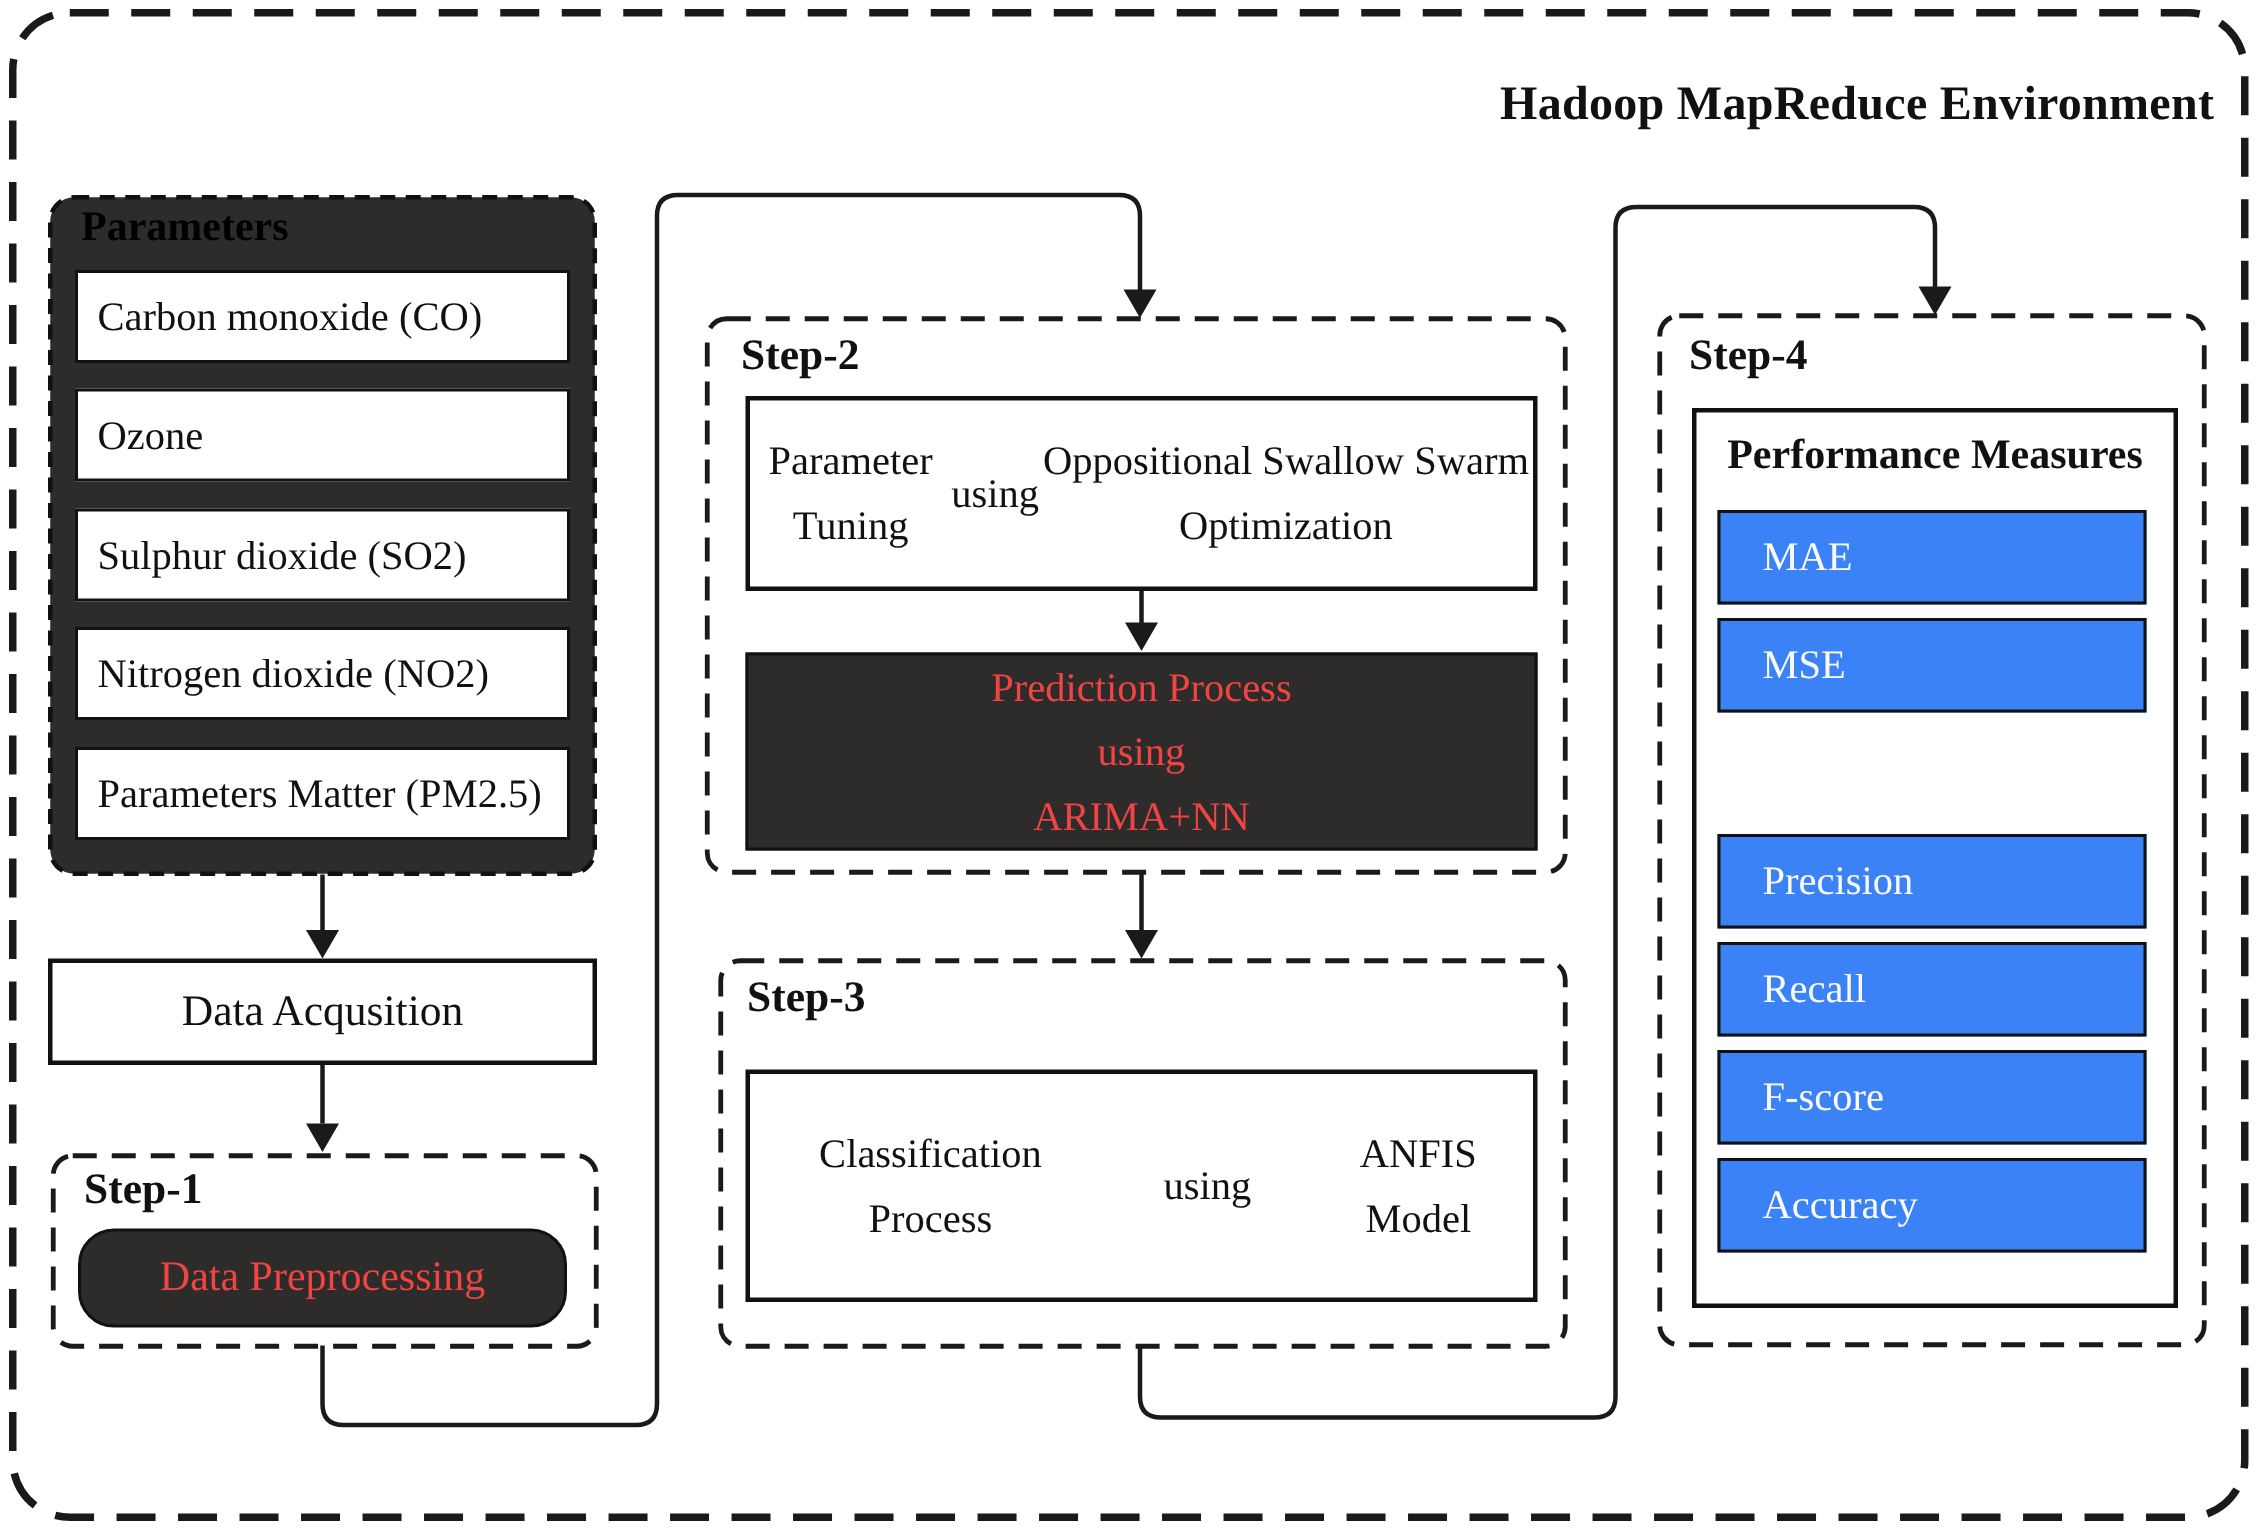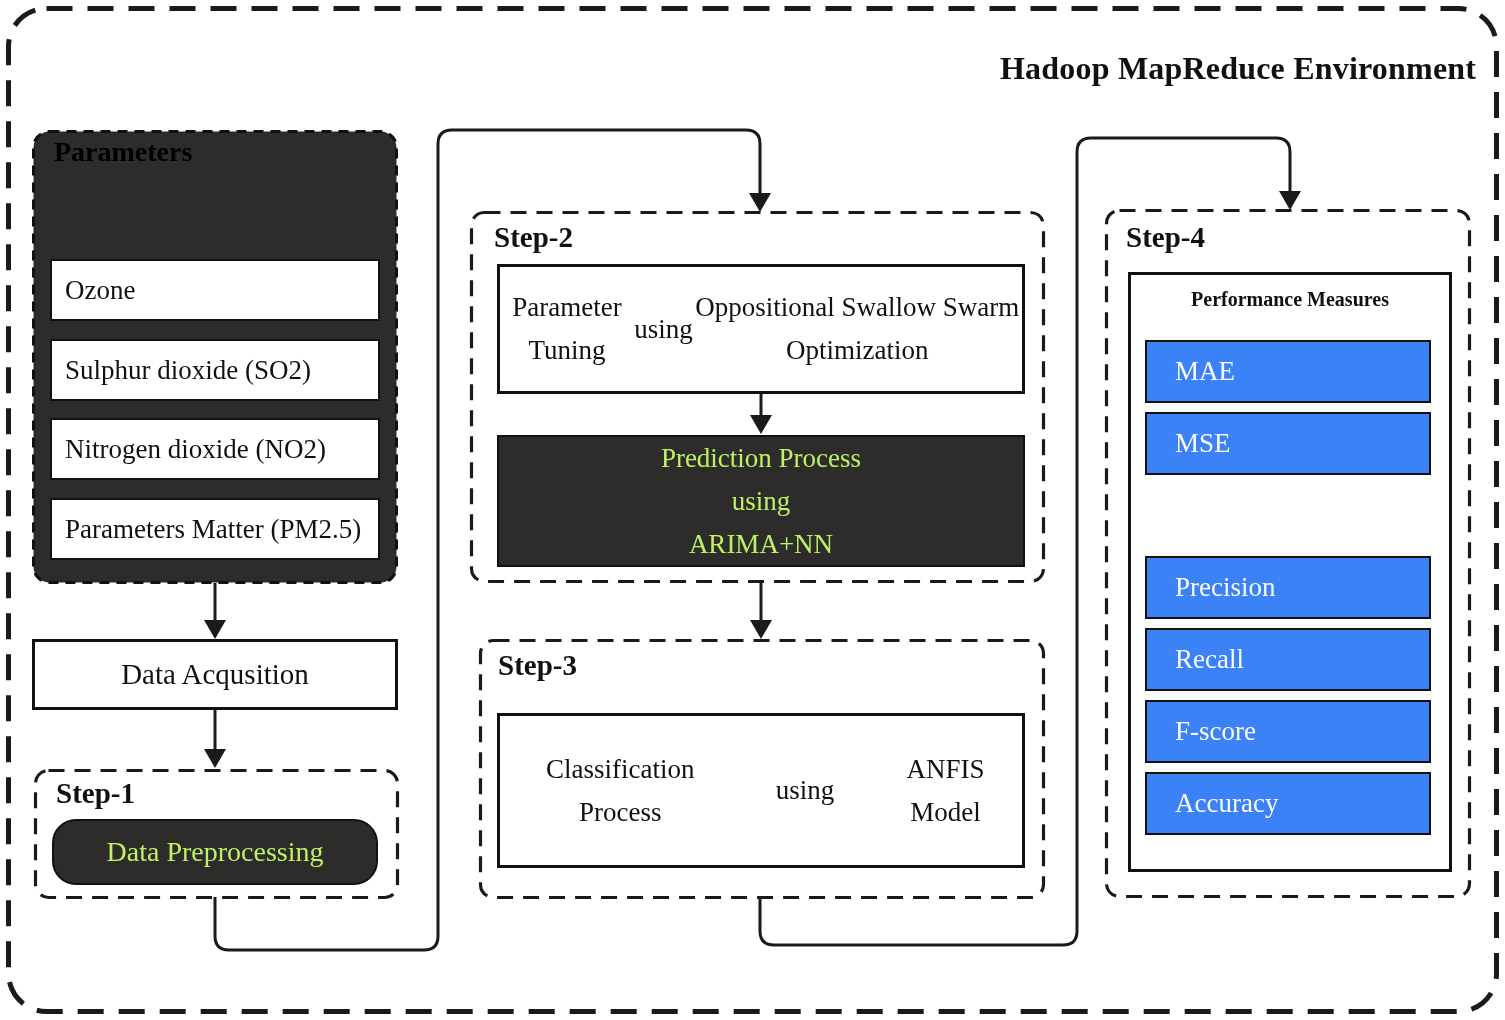--- a/index.html
+++ b/index.html
@@ -27,31 +27,31 @@
     padding-left:13px;box-sizing:border-box;
     font-size:27px;white-space:nowrap;
   }
   .solid-box{
     background:#ffffff;border:3px solid #111;box-sizing:border-box;
     display:flex;flex-direction:row;align-items:center;justify-content:center;
     text-align:center;font-size:27px;
   }
   .dark-box{
     background:#2e2c2b;border:2px solid #111;box-sizing:border-box;
-    color:#bef264;display:flex;flex-direction:column;align-items:center;justify-content:center;
+    color:#ef4444;display:flex;flex-direction:column;align-items:center;justify-content:center;
     text-align:center;font-size:28px;
   }
   .line3{line-height:43px;white-space:pre-wrap;}
   .acq-box{left:32px;top:639px;width:366px;height:71px;font-size:29px;}
   .preproc-box{left:52px;top:819px;width:326px;height:66px;border-radius:24px;}
   .tuning-box{left:497px;top:264px;width:528px;height:130px;}
   .predict-box{left:497px;top:435px;width:528px;height:132px;font-size:27px;}
   .classif-box{left:497px;top:713px;width:528px;height:155px;gap:35px;}
   .perf-outer{left:1128px;top:272px;width:324px;height:600px;background:#ffffff;border:3px solid #111;box-sizing:border-box;}
-  .perf-header{left:1128px;top:288px;width:324px;text-align:center;font-size:20px;font-weight:bold;}
+  .perf-header{left:1128px;top:288px;width:324px;text-align:center;font-size:28px;font-weight:bold;}
   .measure{
     left:1145px;width:286px;height:63px;
     background:#3b82f6;border:2px solid #111;box-sizing:border-box;
     color:#fbfbfb;display:flex;align-items:center;
     padding-left:28px;font-size:27px;
   }
 </style>
 </head>
 <body>
 
@@ -83,20 +83,21 @@
     <path d="M 761 394 V 416" fill="none" stroke="#1a1a1a" stroke-width="3"></path>
     <path d="M 761 434 L 750 415 H 772 Z" fill="#1a1a1a"></path>
 
     <path d="M 761 582 V 620" fill="none" stroke="#1a1a1a" stroke-width="3"></path>
     <path d="M 761 639 L 750 620 H 772 Z" fill="#1a1a1a"></path>
   </svg>
 
   <div class="abs env-title">Hadoop MapReduce Environment</div>
 
   <div class="abs params-title">Parameters</div>
+  <div class="abs param-item" style="top:180px">Carbon monoxide (CO)</div>
   <div class="abs param-item" style="top:259px">Ozone</div>
   <div class="abs param-item" style="top:339px">Sulphur dioxide (SO2)</div>
   <div class="abs param-item" style="top:418px">Nitrogen dioxide (NO2)</div>
   <div class="abs param-item" style="top:498px">Parameters Matter (PM2.5)</div>
 
   <div class="abs solid-box acq-box">Data Acqusition</div>
 
   <div class="abs step-label" style="left:56px;top:777px">Step-1</div>
   <div class="abs dark-box preproc-box">Data Preprocessing</div>
 

